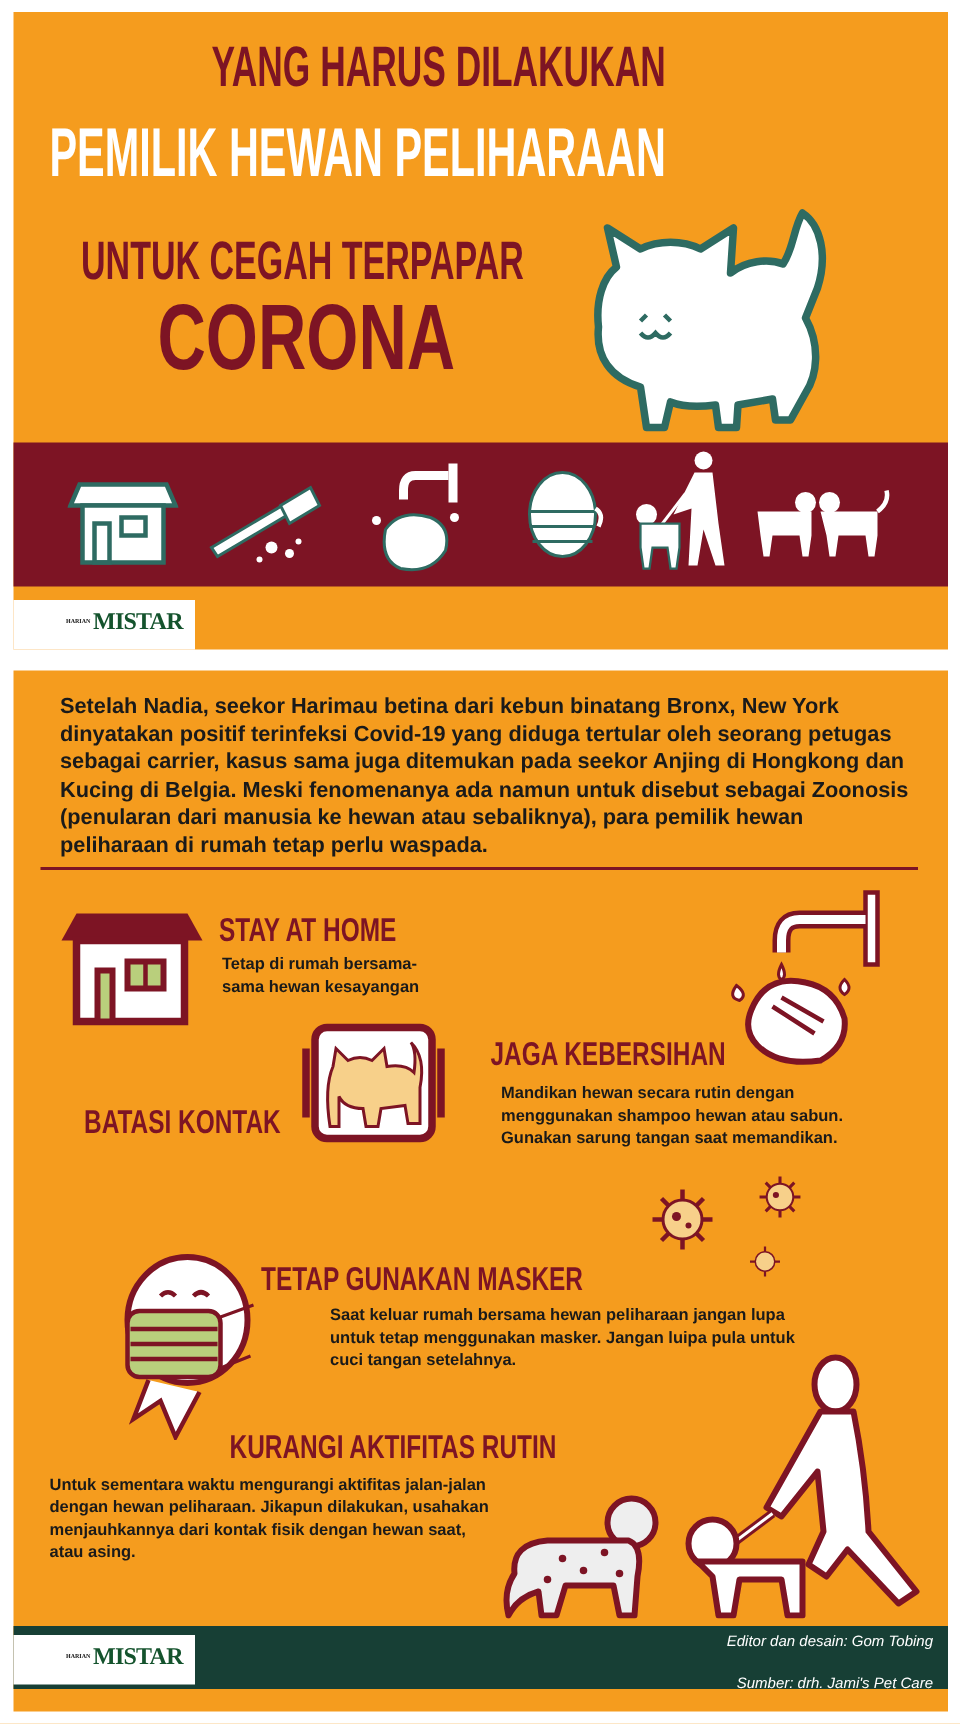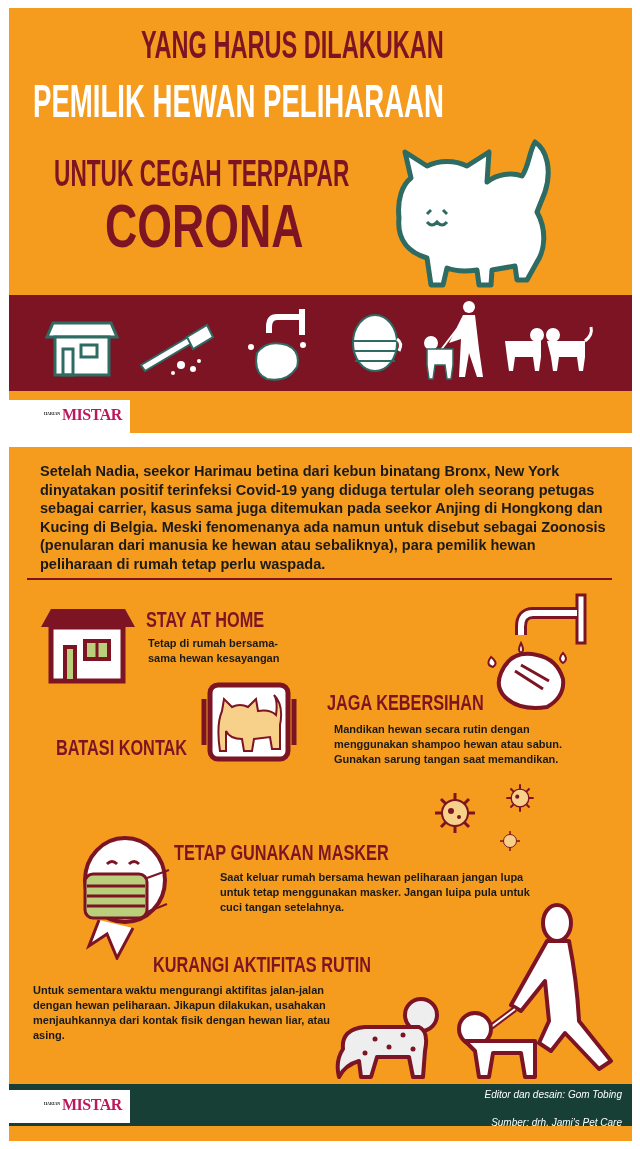--- a/index.html
+++ b/index.html
@@ -7,21 +7,21 @@
   .panel{position:absolute;left:9px;width:623px;background:#f59c1e;}
   #top{top:8px;height:425px;}
   #bottom{top:447px;height:694px;}
   .t-cond{font-family:"Liberation Sans",sans-serif;font-weight:bold;transform-origin:left top;white-space:nowrap;position:absolute;}
   .maroon{color:#7d1424;}
   .white{color:#fff;}
   #band{position:absolute;left:0;top:287px;width:623px;height:96px;background:#7d1424;}
   .band-icon{position:absolute;top:18px;}
   .logo{position:absolute;background:#fff;left:0;width:121px;height:33px;}
   .logo .small{position:absolute;left:35px;top:11px;font-size:4px;font-weight:bold;color:#111;font-family:"Liberation Serif",serif;}
-  .logo .big{position:absolute;left:53px;top:6px;font-size:16px;font-weight:bold;color:#be185d;font-family:"Liberation Serif",serif;letter-spacing:-0.5px;}
+  .logo .big{position:absolute;left:53px;top:6px;font-size:16px;font-weight:bold;color:#14532d;font-family:"Liberation Serif",serif;letter-spacing:-0.5px;}
   #intro{position:absolute;left:31px;top:15px;width:570px;font-size:14.5px;line-height:18.6px;color:#1a1a1a;font-weight:bold;}
   #intro-line{position:absolute;left:18px;top:131px;width:585px;height:2px;background:#7d1424;}
   .head{position:absolute;color:#7d1424;font-weight:bold;white-space:nowrap;transform-origin:left top;}
   .body{position:absolute;font-size:11px;line-height:15px;color:#1a1a1a;font-weight:bold;}
   #footer{position:absolute;left:0;top:637px;width:623px;height:42px;background:#173f35;}
   .credit{position:absolute;right:10px;color:#fff;font-size:10px;font-style:italic;}
 </style>
 </head>
 <body>
 
@@ -147,21 +147,21 @@
     <path d="M30,30 q5,-5 10,0 M52,30 q5,-5 10,0" fill="none" stroke="#7d1424" stroke-width="3"></path>
     <rect x="8" y="40" width="62" height="44" rx="8" fill="#b9cf7c" stroke="#7d1424" stroke-width="3"></rect>
     <path d="M10,52 H68 M10,62 H68 M10,72 H68" stroke="#7d1424" stroke-width="3"></path>
     <path d="M70,44 L92,36 M70,78 L90,70" stroke="#7d1424" stroke-width="2"></path>
     <path d="M22,86 L12,112 L30,100 L40,124 L56,94" fill="#fff" stroke="#7d1424" stroke-width="3"></path>
   </svg>
   <div class="head" style="left:165px;top:393px;font-size:22px;transform:scaleX(0.74);">TETAP GUNAKAN MASKER</div>
   <div class="body" style="left:171px;top:423px;width:310px;margin-left:40px;">Saat keluar rumah bersama hewan peliharaan jangan lupa untuk tetap menggunakan masker. Jangan luipa pula untuk cuci tangan setelahnya.</div>
 
   <div class="head" style="left:144px;top:505px;font-size:22px;transform:scaleX(0.74);">KURANGI AKTIFITAS RUTIN</div>
-  <div class="body" style="left:24px;top:536px;width:300px;">Untuk sementara waktu mengurangi aktifitas jalan-jalan dengan hewan peliharaan. Jikapun dilakukan, usahakan menjauhkannya dari kontak fisik dengan hewan liar, atau asing.</div>
+  <div class="body" style="left:24px;top:536px;width:300px;">Untuk sementara waktu mengurangi aktifitas jalan-jalan dengan hewan peliharaan. Jikapun dilakukan, usahakan menjauhkannya dari kontak fisik dengan hewan saat, atau asing.</div>
 
   <svg style="position:absolute;left:316px;top:454px" width="294" height="178" viewBox="0 0 294 178">
 
     <ellipse cx="232" cy="22" rx="14" ry="18" fill="#fff" stroke="#7d1424" stroke-width="4"></ellipse>
     <path d="M222,40 H244 Q252,80 254,120 L286,160 L274,168 L240,132 L226,150 L214,142 L224,120 L220,80 L196,110 L186,104 Z" fill="#fff" stroke="#7d1424" stroke-width="4" stroke-linejoin="round"></path>
     <path d="M190,108 L150,138" stroke="#7d1424" stroke-width="6"></path>
     <path d="M190,108 L150,138" stroke="#fff" stroke-width="2"></path>
 
     <circle cx="150" cy="128" r="16" fill="#fff" stroke="#7d1424" stroke-width="4"></circle>
     <path d="M140,140 H210 V176 H200 L196,152 H168 L164,176 H154 L150,150 Z" fill="#fff" stroke="#7d1424" stroke-width="4" stroke-linejoin="round"></path>

